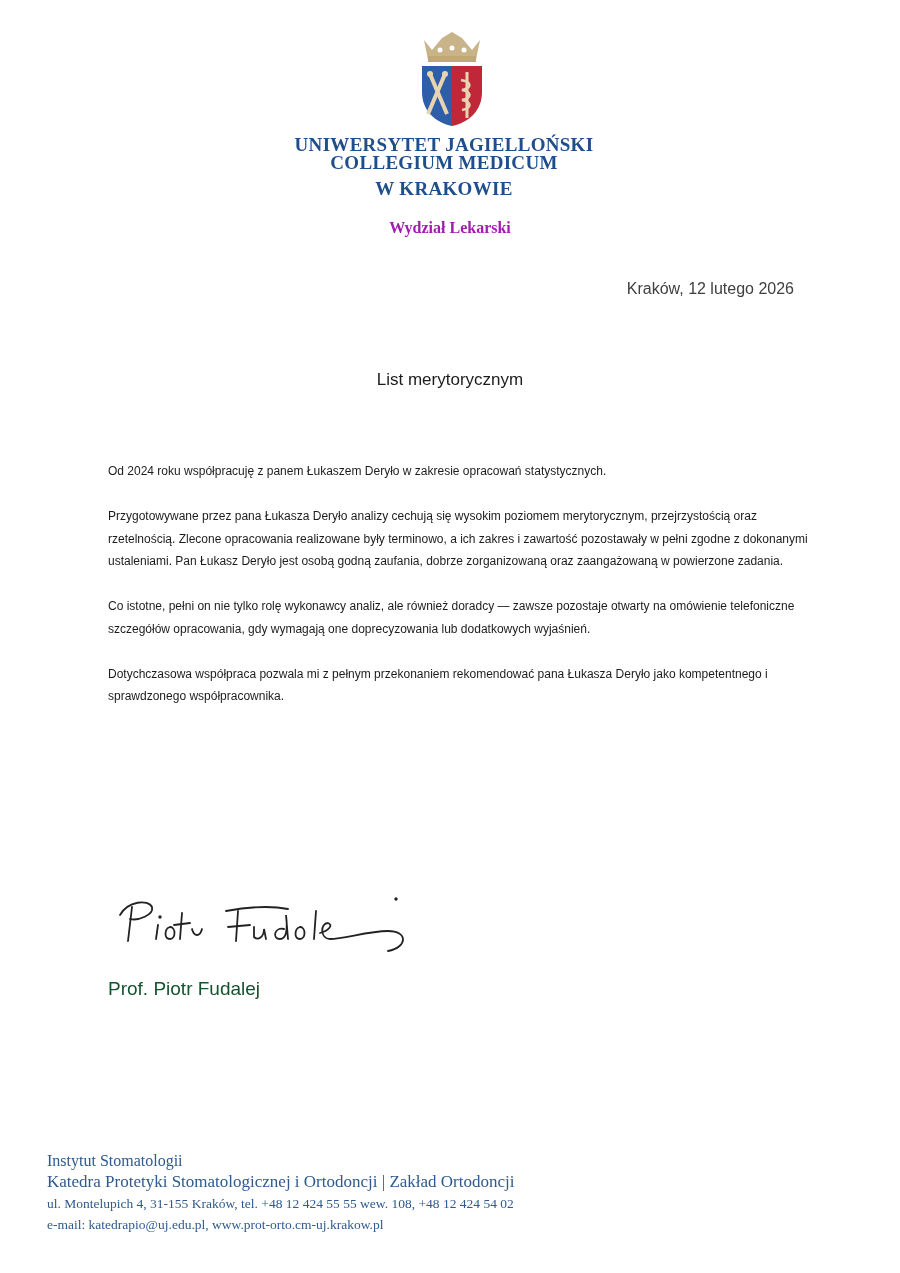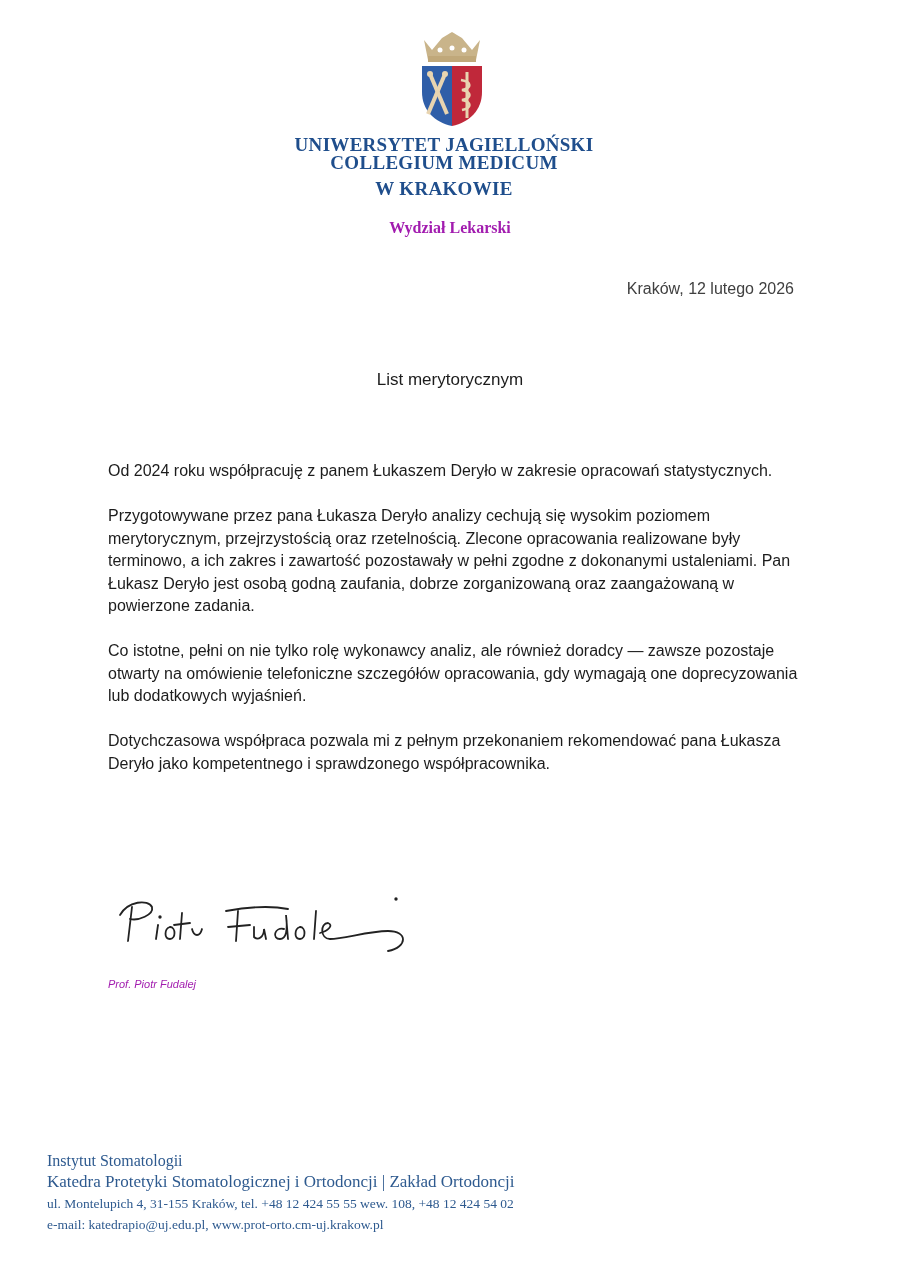--- a/index.html
+++ b/index.html
@@ -61,41 +61,40 @@
       width: 900px;
       text-align: center;
       font-size: 17px;
       color: #1c1c1c;
     }
     .body-text {
       position: absolute;
       left: 108px;
       top: 460px;
       width: 700px;
-      font-size: 16px;
+      font-size: 12px;
       line-height: 22.5px;
       color: #1c1c1c;
     }
     .body-text p {
       margin: 0 0 22.5px 0;
     }
     .signature {
       position: absolute;
       left: 108px;
       top: 885px;
       width: 310px;
       height: 72px;
     }
     .signer {
       position: absolute;
       left: 108px;
       top: 978px;
-      font-size: 11px;
-      color: #a21caf;
-      font-style: italic;
+      font-size: 19px;
+      color: #14532d;
     }
     .footer {
       position: absolute;
       left: 0;
       top: 1150px;
       width: 900px;
       text-align: left;
       font-family: "Liberation Serif", serif;
       color: #2e5a8f;
       padding-left: 47px;

